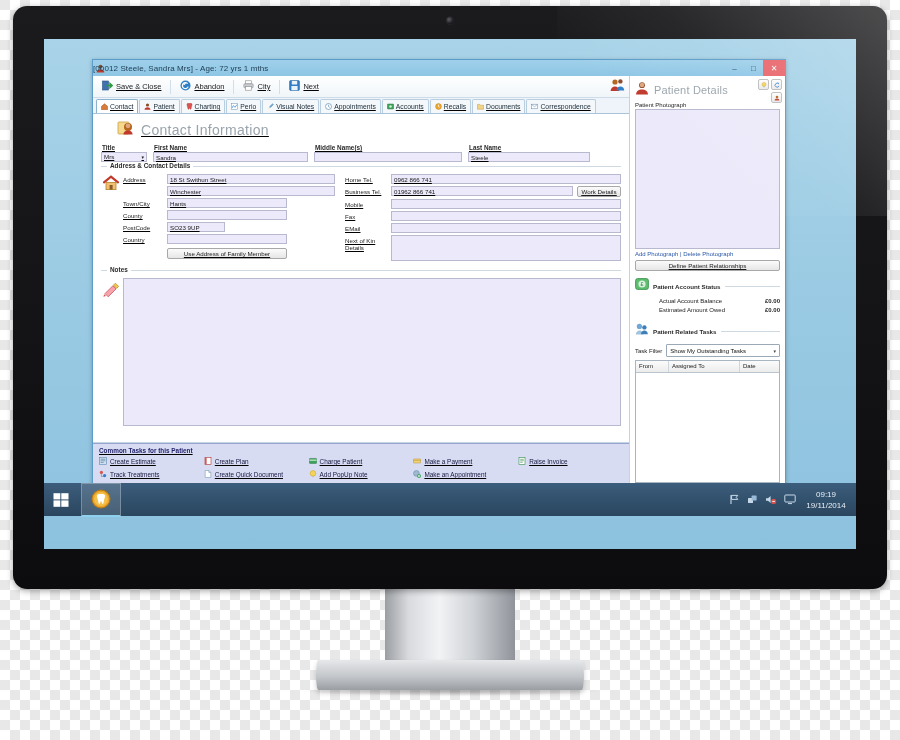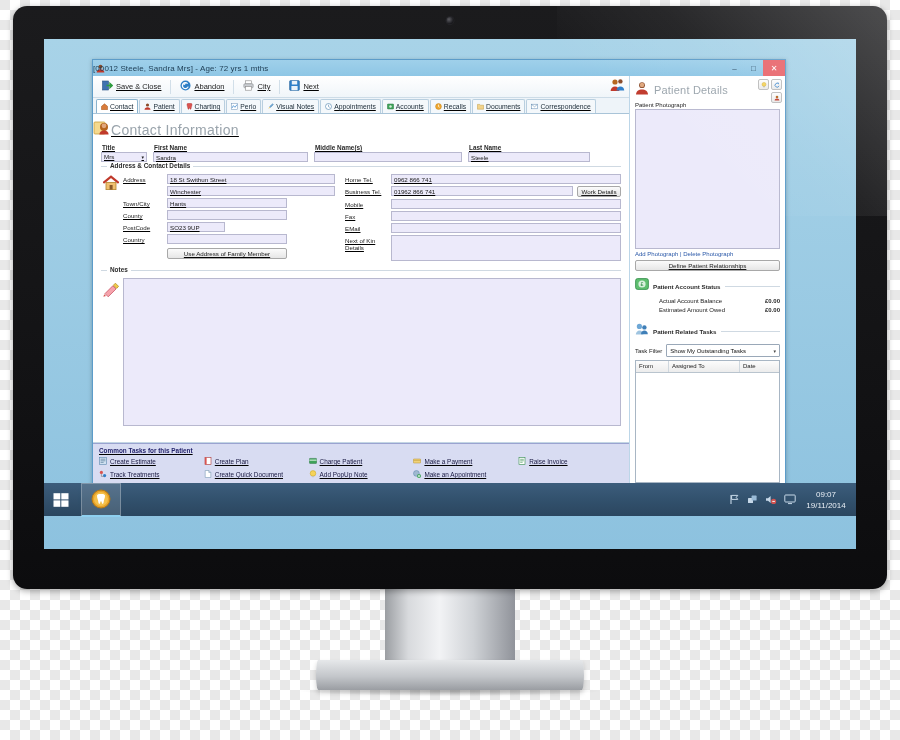--- a/index.html
+++ b/index.html
@@ -149,21 +149,21 @@
     border-radius:2px 2px 0 0;margin-right:1px;white-space:nowrap;
   }
   .tab.active{background:#ffffff;border-color:#8bb3cd;}
 
   
   .form-area{
     flex:1;min-height:0;background:#ffffff;overflow:hidden;position:relative;
     border-bottom:1px solid #c3d6e4;
   }
   .page-title{
-    display:flex;align-items:center;padding:5px 0 3px 0;
+    display:flex;align-items:center;gap:6px;padding:5px 0 3px 24px;
   }
   .page-title .pt-text{font-size:14px;color:#9aa4ac;letter-spacing:.3px;}
 
   .fieldrow{display:flex;padding:0 8px;gap:6px;}
   .fld{display:flex;flex-direction:column;}
   .fld-label{font-size:6.4px;font-weight:bold;color:#2b2b2b;margin-bottom:1px;padding-left:1px;}
   .inp{
     height:10px;background:#eceafa;border:1px solid #b8b8cf;
     font-size:6.2px;color:#1a1a1a;padding:0 2px;line-height:10px;
     box-sizing:border-box;
@@ -756,21 +756,21 @@
                 </svg>
             </span>
             <span>
               <svg width="12" height="11" viewBox="0 0 12 11">
                   <rect x=".8" y="1" width="10.4" height="7" rx=".8" fill="none" stroke="#cfe0ef" stroke-width="1"></rect>
                   <path d="M4 9.6h4" stroke="#cfe0ef" stroke-width="1"></path>
                 </svg>
             </span>
           </div>
           <div class="clock">
-            <div>09:07</div>
+            <div>09:19</div>
             <div>19/11/2014</div>
           </div>
         </div>
 
       </div>
     </div>
 
     <div class="monitor-gloss"></div>
   </div>
 

